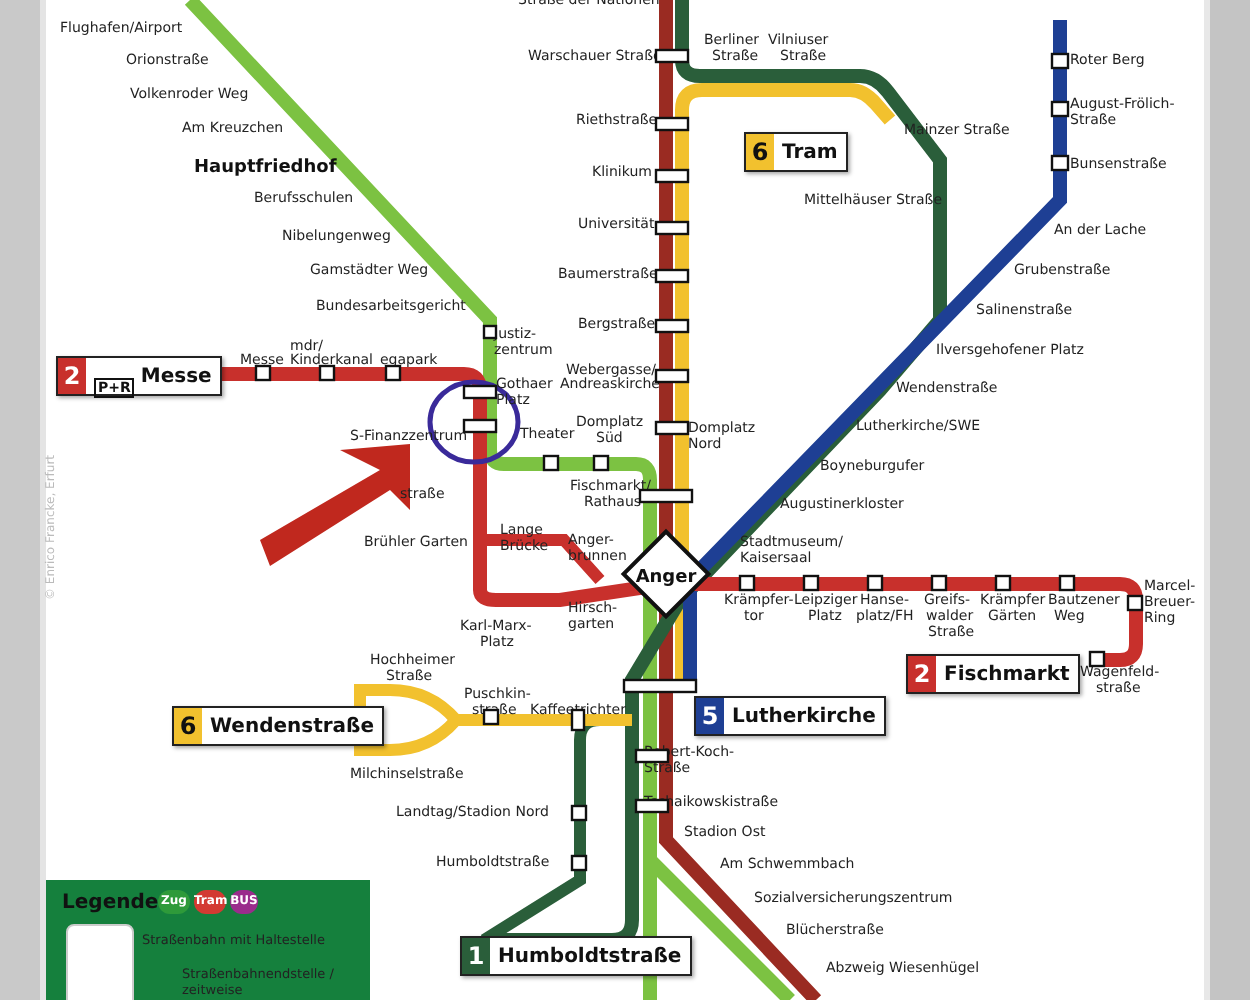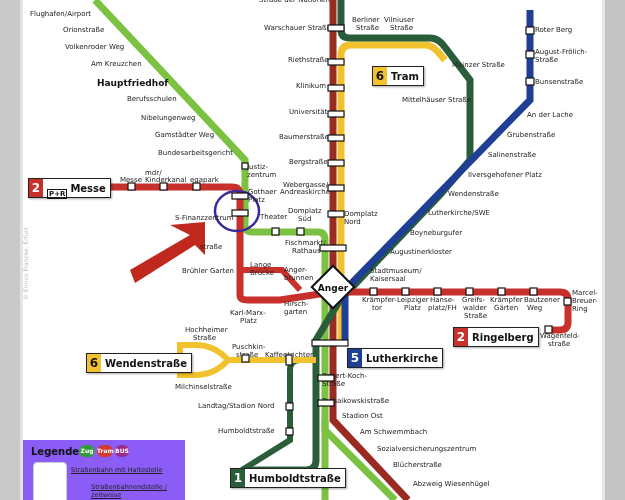--- a/index.html
+++ b/index.html
@@ -6,25 +6,25 @@
   body{width:625px;height:500px;overflow:hidden;background:#ffffff;position:relative;font-family:"DejaVu Sans",sans-serif;}
   .frame-left{position:absolute;left:0;top:0;width:20px;height:500px;background:#c9c9c9;}
   .frame-left2{position:absolute;left:20px;top:0;width:3px;height:500px;background:#e4e4e4;}
   .frame-right{position:absolute;left:605px;top:0;width:20px;height:500px;background:#c4c4c4;}
   .frame-right2{position:absolute;left:602px;top:0;width:3px;height:500px;background:#e8e8e8;}
   svg.map{position:absolute;left:0;top:0;}
   .lbl{font-family:"DejaVu Sans",sans-serif;font-size:7px;fill:#222;}
   .lblb{font-family:"DejaVu Sans",sans-serif;font-size:9px;font-weight:bold;fill:#111;}
   .term{position:absolute;display:flex;align-items:center;background:#fff;border:1.5px solid #222;box-shadow:1px 1px 2px rgba(0,0,0,.35);height:18px;padding:0 4px 0 0;font-family:"DejaVu Sans",sans-serif;font-weight:bold;font-size:10px;color:#111;}
   .term .num{display:inline-block;width:14px;height:18px;line-height:18px;text-align:center;color:#fff;font-size:12px;margin-right:4px;}
-  .legend{position:absolute;left:23px;top:440px;width:162px;height:60px;background:#8b5cf6;}
+  .legend{position:absolute;left:23px;top:440px;width:162px;height:60px;background:#15803d;}
   .legend-title{position:absolute;left:8px;top:6px;font-size:10px;font-weight:bold;color:#111;}
   .pill{position:absolute;top:5px;height:12px;border-radius:6px;font-size:6px;color:#fff;line-height:12px;text-align:center;font-weight:bold;}
   .legend-box{position:absolute;left:10px;top:22px;width:32px;height:40px;background:#fff;border:1px solid #ccc;border-radius:4px;}
-  .legend-row{position:absolute;left:48px;font-size:6.5px;color:#222;text-decoration:underline;}
+  .legend-row{position:absolute;left:48px;font-size:6.5px;color:#222;}
   .copyright{position:absolute;left:22px;top:300px;font-size:6px;color:#bbb;transform:rotate(-90deg);transform-origin:left top;white-space:nowrap;}
 </style>
 </head>
 <body>
 
 <div class="frame-left"></div>
 <div class="frame-left2"></div>
 <div class="frame-right2"></div>
 <div class="frame-right"></div>
 
@@ -203,21 +203,21 @@
   <span class="num" style="background:#c8302c;">2</span>
   <span style="font-size:7px;border:1px solid #111;padding:0 1px;margin-right:3px;margin-top:12px;">P+R</span>
   <span>Messe</span>
 </div>
 <div class="term" style="left:372px;top:66px;">
   <span class="num" style="background:#f2c12e;color:#111;">6</span>
   <span>Tram</span>
 </div>
 <div class="term" style="left:453px;top:327px;">
   <span class="num" style="background:#c8302c;">2</span>
-  <span>Ringelberg</span>
+  <span>Fischmarkt</span>
 </div>
 <div class="term" style="left:347px;top:348px;">
   <span class="num" style="background:#1e3f94;">5</span>
   <span>Lutherkirche</span>
 </div>
 <div class="term" style="left:86px;top:353px;">
   <span class="num" style="background:#f2c12e;color:#111;">6</span>
   <span>Wendenstraße</span>
 </div>
 <div class="term" style="left:230px;top:468px;">

